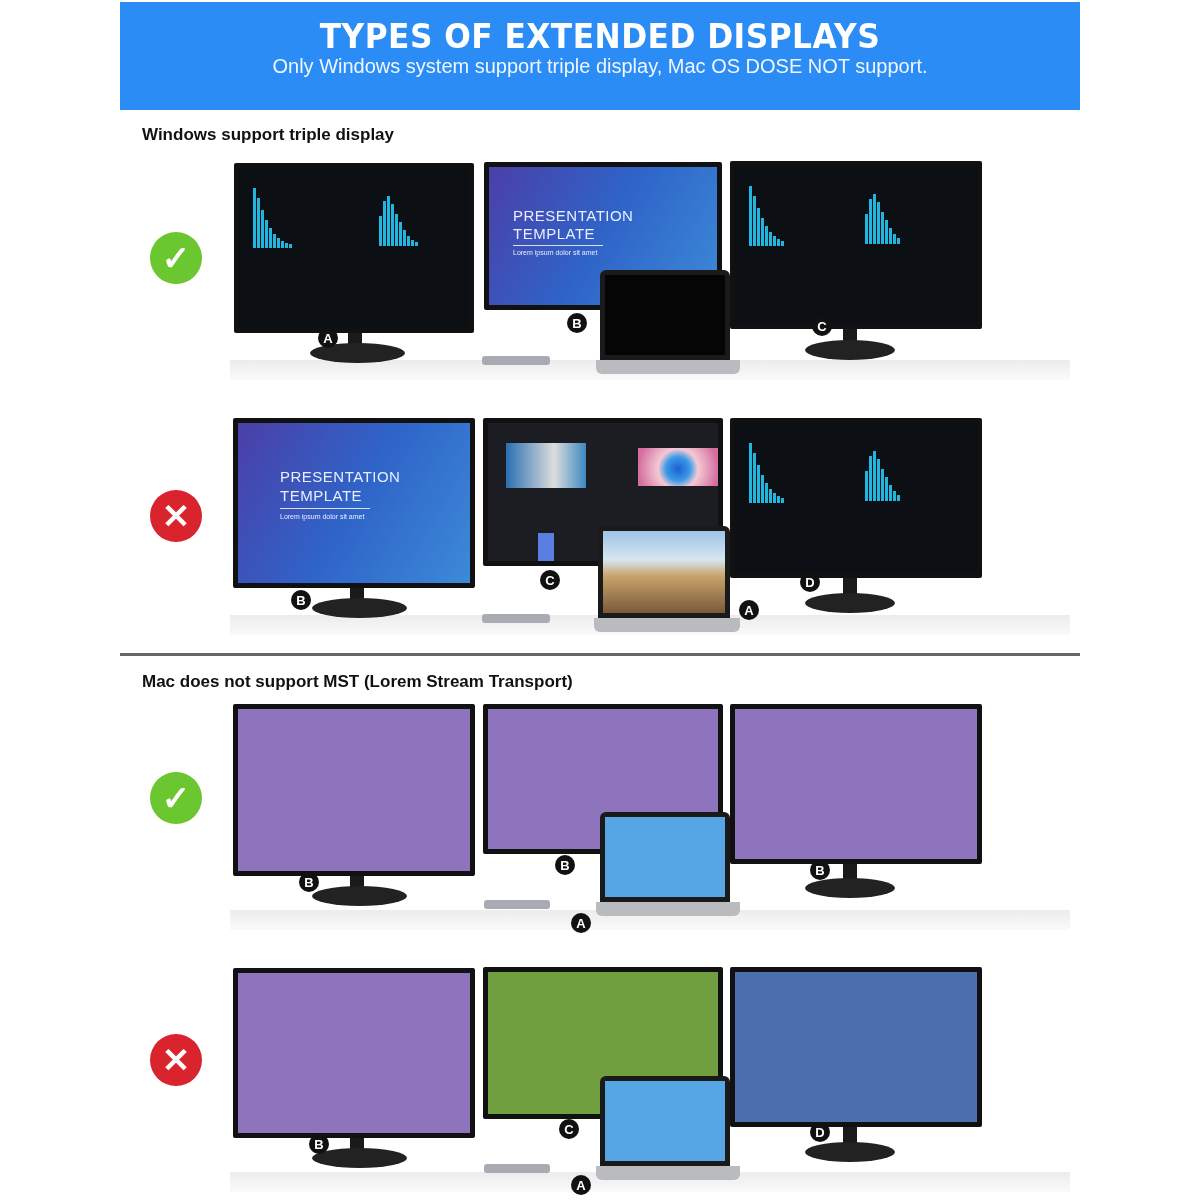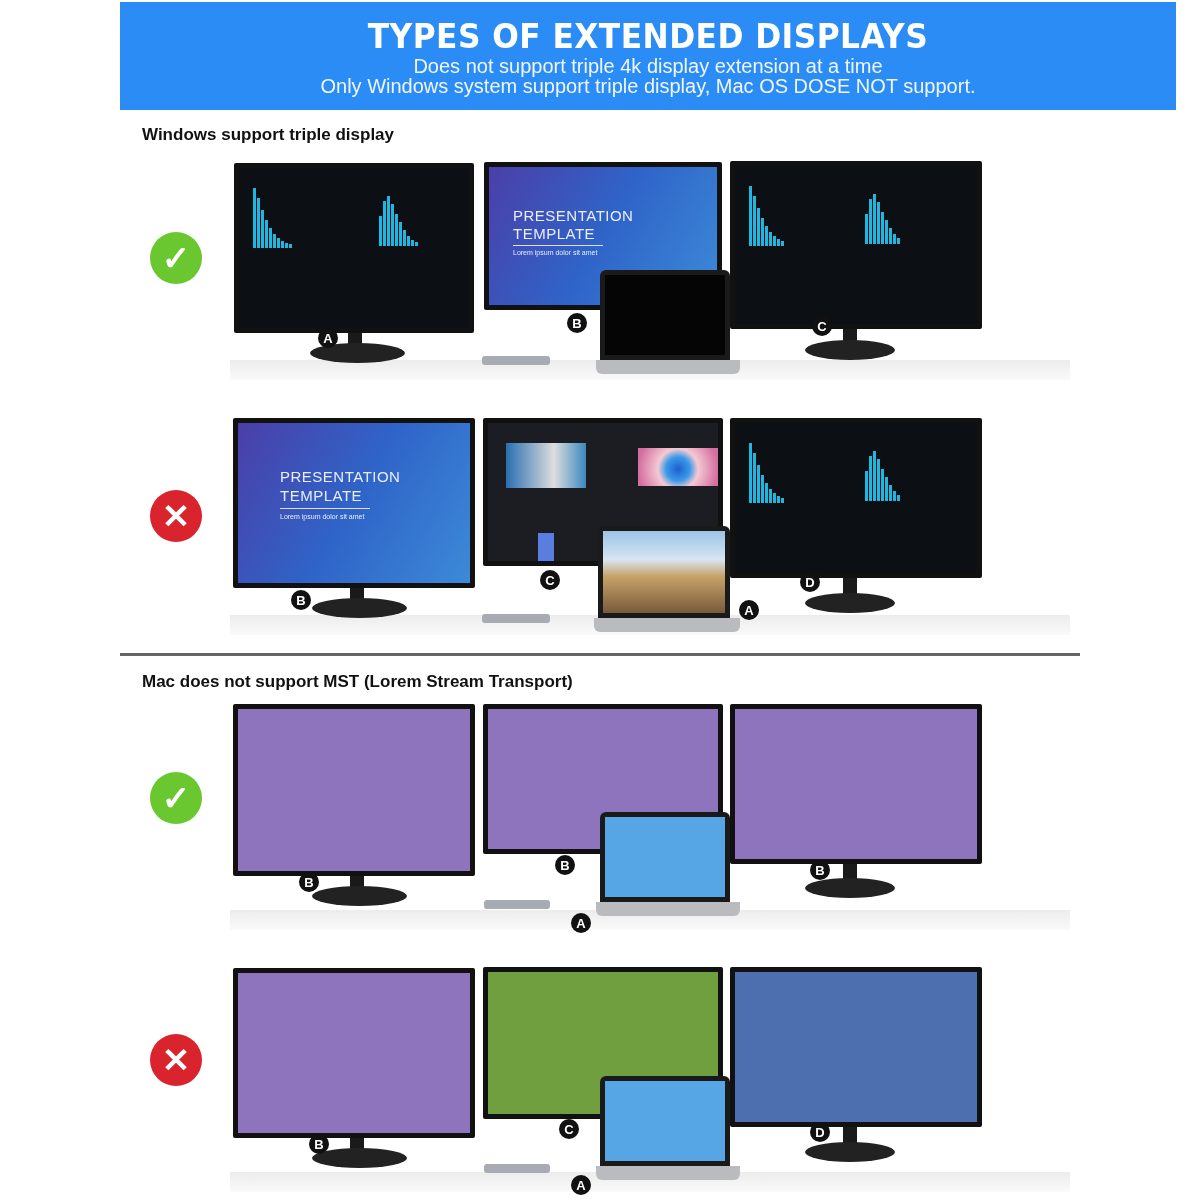--- a/index.html
+++ b/index.html
@@ -1,17 +1,17 @@
 <!DOCTYPE html>
 <html><head>
 <meta charset="utf-8">
 <style>
   * { box-sizing: border-box; margin: 0; padding: 0; }
   body { width: 1200px; height: 1200px; background: #ffffff; position: relative; overflow: hidden; font-family: "Liberation Sans", sans-serif; }
-  .banner { position: absolute; left: 120px; top: 2px; width: 1056px; height: 108px; background: #2a8cf4; text-align: center; color: #fff; }
+  .banner { position: absolute; left: 120px; top: 2px; width: 960px; height: 108px; background: #2a8cf4; text-align: center; color: #fff; }
   .banner h1 { font-family: "DejaVu Sans", sans-serif; font-weight: bold; font-size: 34px; letter-spacing: 0.5px; margin-top: 14px; line-height: 40px; transform: scaleX(0.92); }
   .banner .sub { font-size: 20px; line-height: 20px; color: #f0f6ff; }
   .section-label { position: absolute; left: 142px; font-weight: bold; font-size: 17px; color: #111; }
   .divider { position: absolute; left: 120px; top: 653px; width: 960px; height: 3px; background: #666; }
   .status { position: absolute; width: 52px; height: 52px; border-radius: 50%; display: flex; align-items: center; justify-content: center; color: #fff; font-size: 34px; font-weight: bold; }
   .status.ok { background: #6ac72f; }
   .status.no { background: #d9242e; }
   .monitor { position: absolute; background: #111; border-radius: 2px; padding: 5px; }
   .screen { width: 100%; height: 100%; position: relative; overflow: hidden; }
   .stand { position: absolute; width: 14px; background: #1a1a1a; }
@@ -28,21 +28,20 @@
   .bars { position: absolute; display: flex; align-items: flex-end; gap: 1px; }
   .bars span { display: block; width: 3px; background: #20b6e0; }
   .editor { background: #1c1d22; }
   .desk { position: absolute; height: 20px; background: linear-gradient(#ececec, #fafafa); }
 </style>
 </head>
 <body>
 
 <div class="banner">
   <h1>TYPES OF EXTENDED DISPLAYS</h1>
-  <div class="sub">Does not support triple 4k display extension at a time</div>
   <div class="sub">Only Windows system support triple display, Mac OS DOSE NOT support.</div>
 </div>
 
 <div class="section-label" style="top:125px">Windows support triple display</div>
 
 <div class="status ok" style="left:150px;top:232px">✓</div>
 <div class="desk" style="left:230px;top:360px;width:840px"></div>
 
 <div class="monitor" style="left:234px;top:163px;width:240px;height:170px">
   <div class="screen dash">

